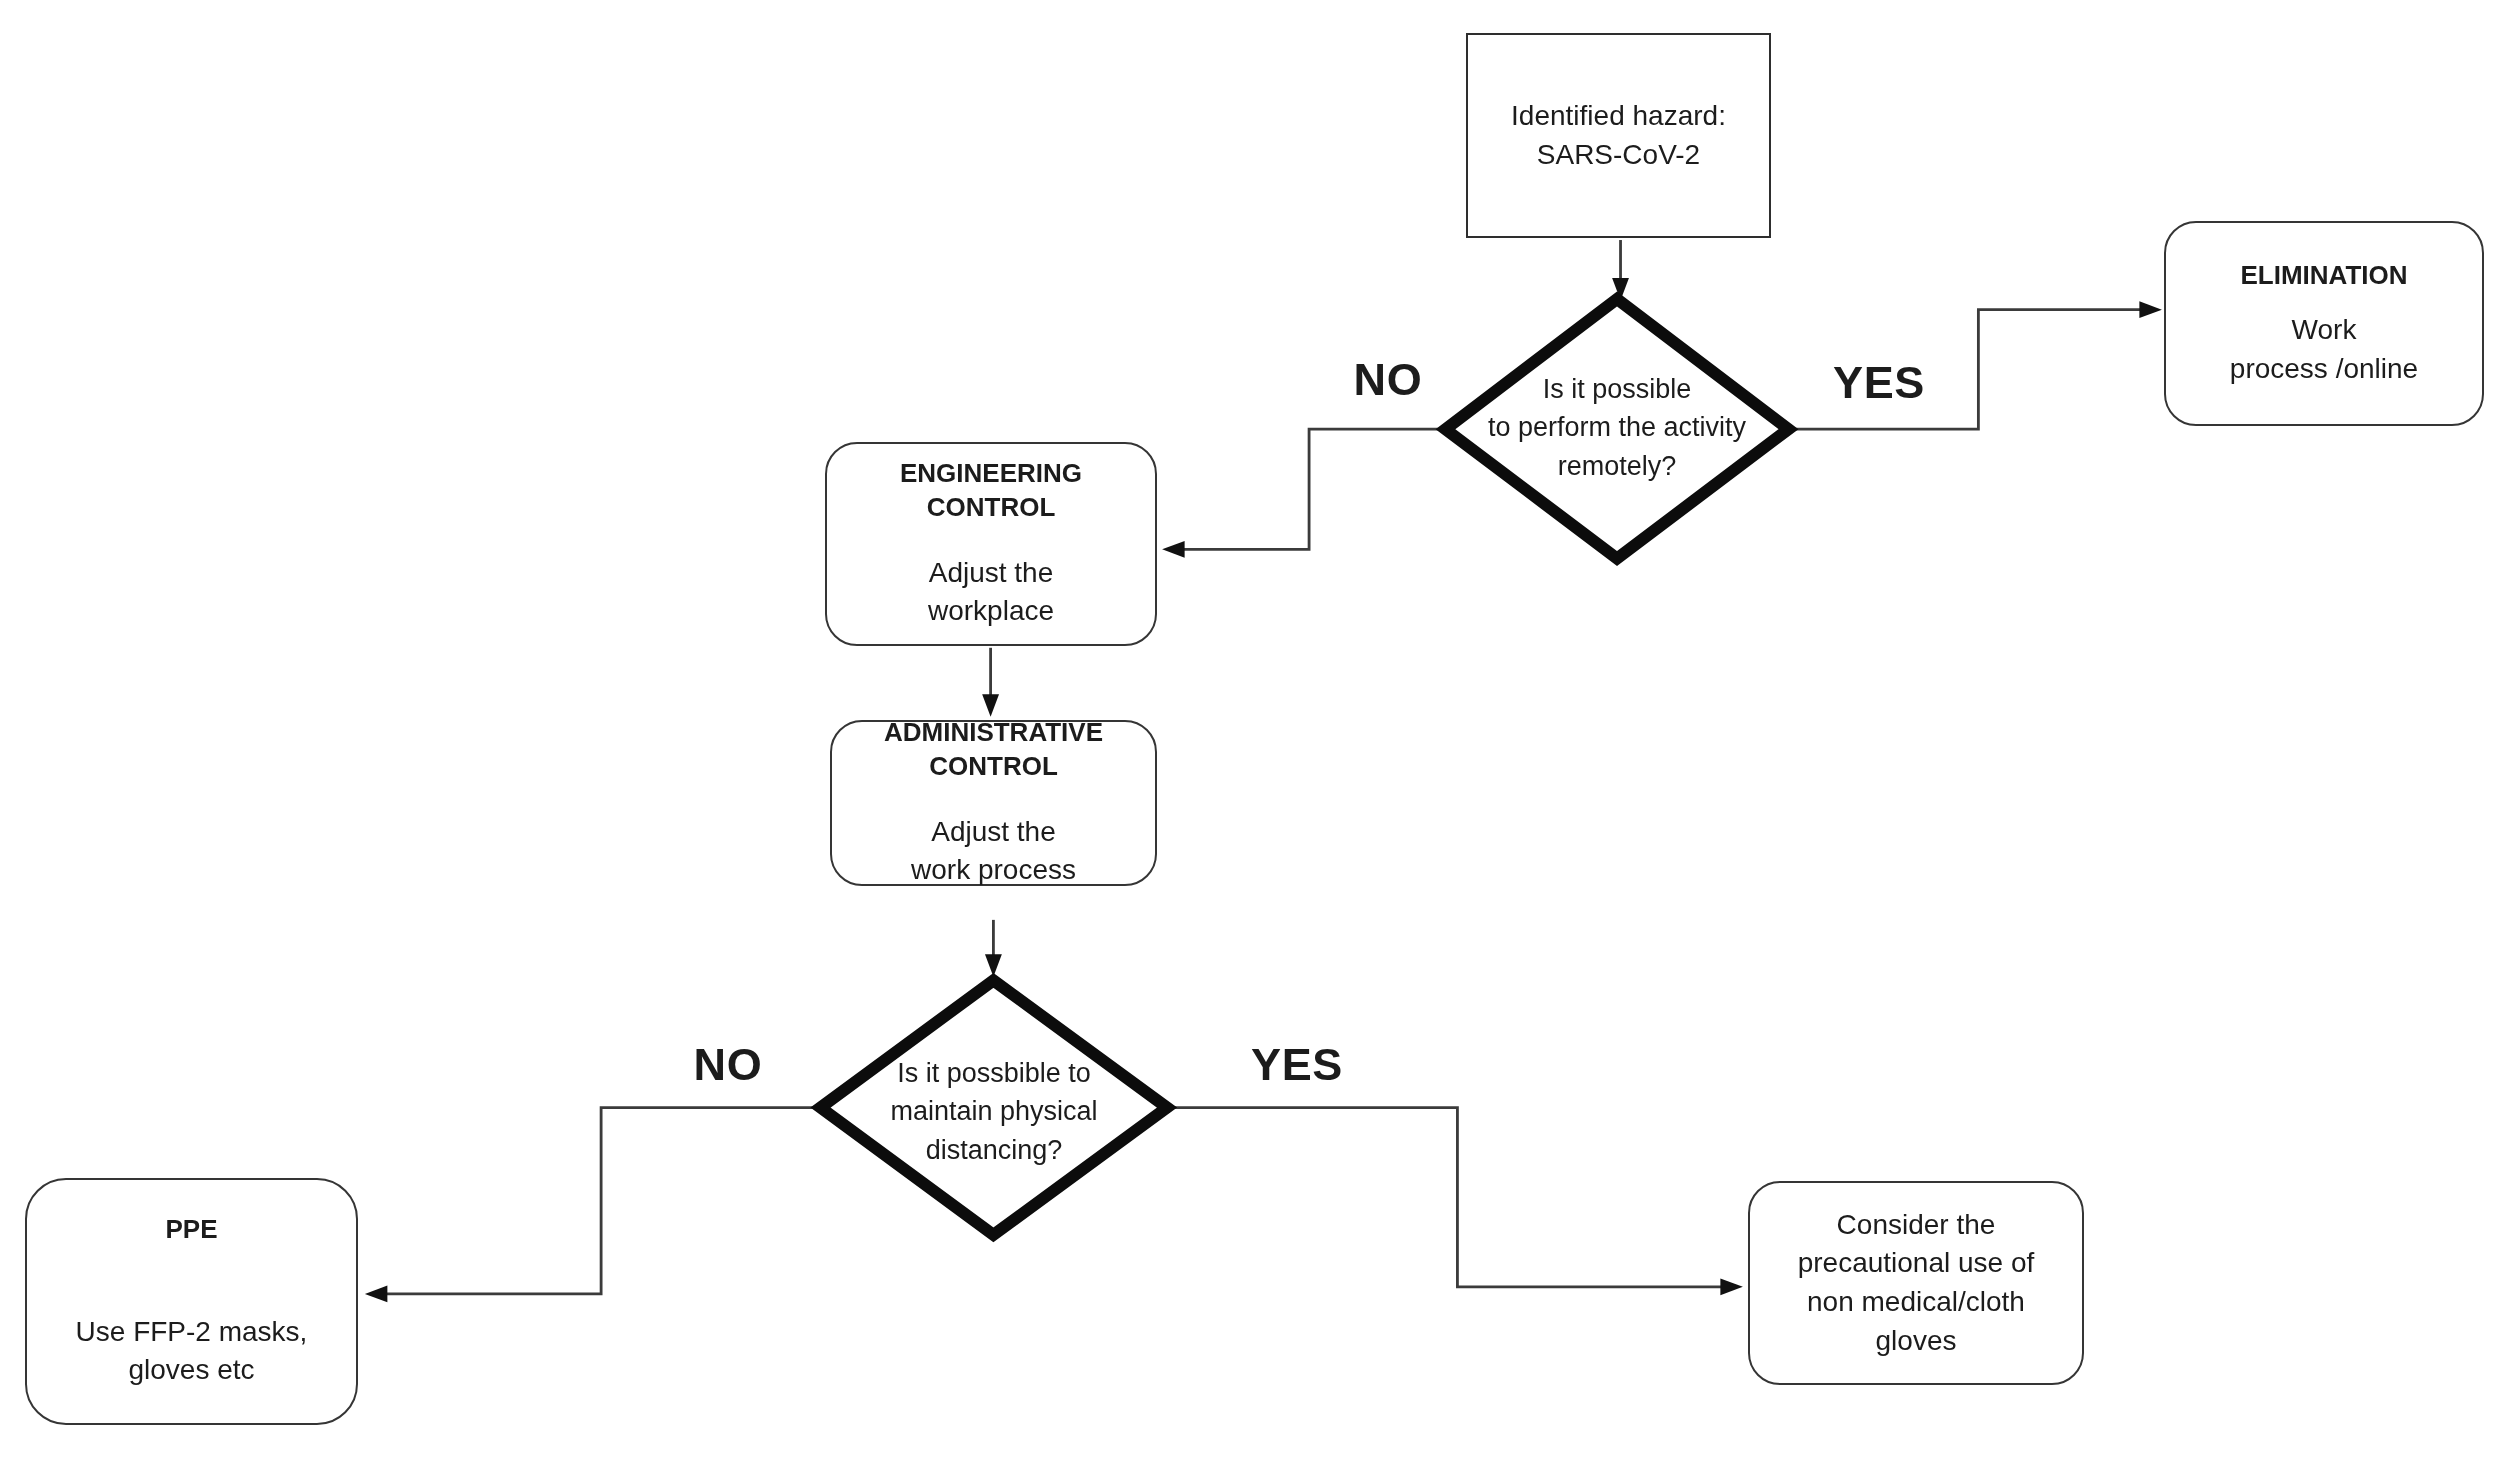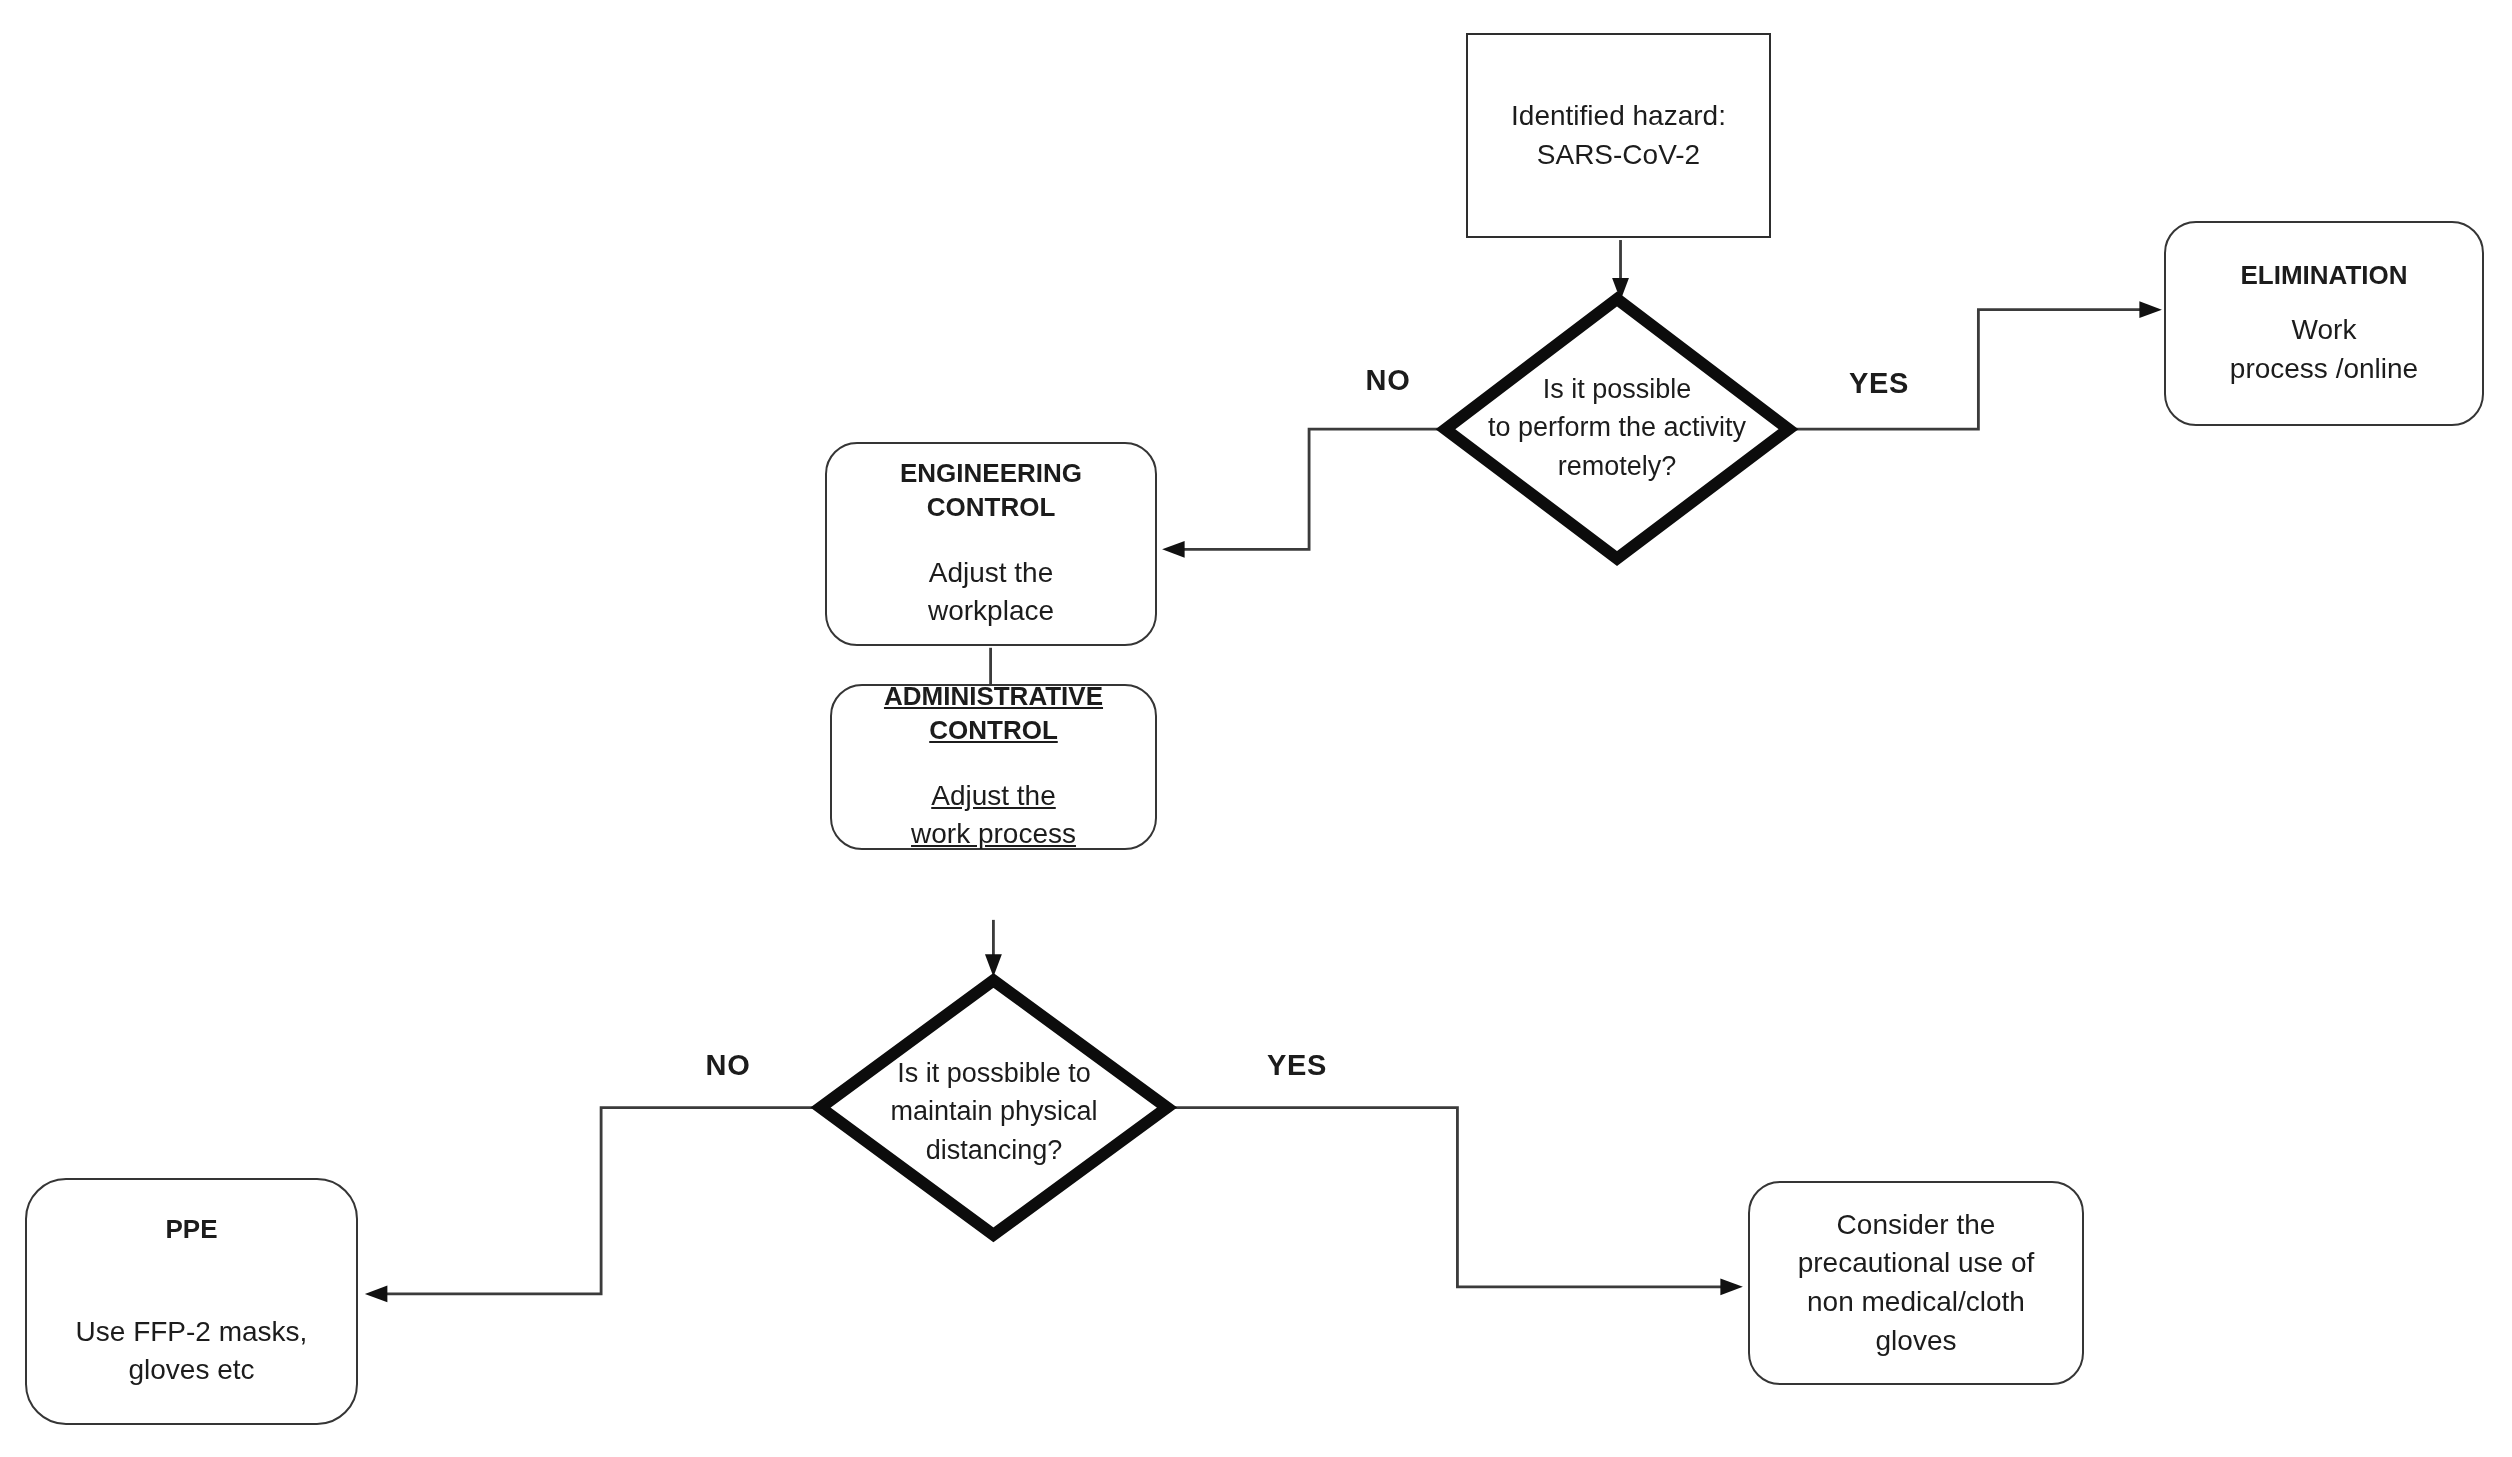--- a/index.html
+++ b/index.html
@@ -55,28 +55,28 @@
     transform: translate(-50%, -50%);
     text-align: center;
     font-size: 27px;
     line-height: 1.42;
     white-space: pre-line;
   }
   .edge-label {
     position: absolute;
     transform: translate(-50%, -50%);
     font-weight: bold;
-    font-size: 29px;
+    font-size: 45px;
     letter-spacing: 0.7px;
   }
   
   #node-hazard         { left: 1466px; top: 33px;   width: 305px; height: 205px; border-color: #2e2e2e; }
   #node-elimination    { left: 2164px; top: 221px;  width: 320px; height: 205px; }
   #node-engineering    { left: 825px; top: 442px;  width: 332px; height: 204px; }
-  #node-administrative { left: 830px; top: 684px; width: 327px; height: 166px; text-decoration: underline; }
+  #node-administrative { left: 830px; top: 720px; width: 327px; height: 166px; }
   #node-ppe            { left: 25px;   top: 1178px; width: 333px; height: 247px; border-radius: 41px; }
   #node-cloth-masks    { left: 1748px; top: 1181px; width: 336px; height: 204px; }
   #text-decision-remote     { left: 1617px; top: 427px; width: 337px; }
   #text-decision-distancing { left: 994px; top: 1111px; width: 323px; }
   #label-remote-no      { left: 1388px; top: 380px; }
   #label-remote-yes     { left: 1879px; top: 383px; }
   #label-distancing-no  { left: 728px; top: 1065px; }
   #label-distancing-yes { left: 1297px; top: 1065px; }
 </style>
 </head>

